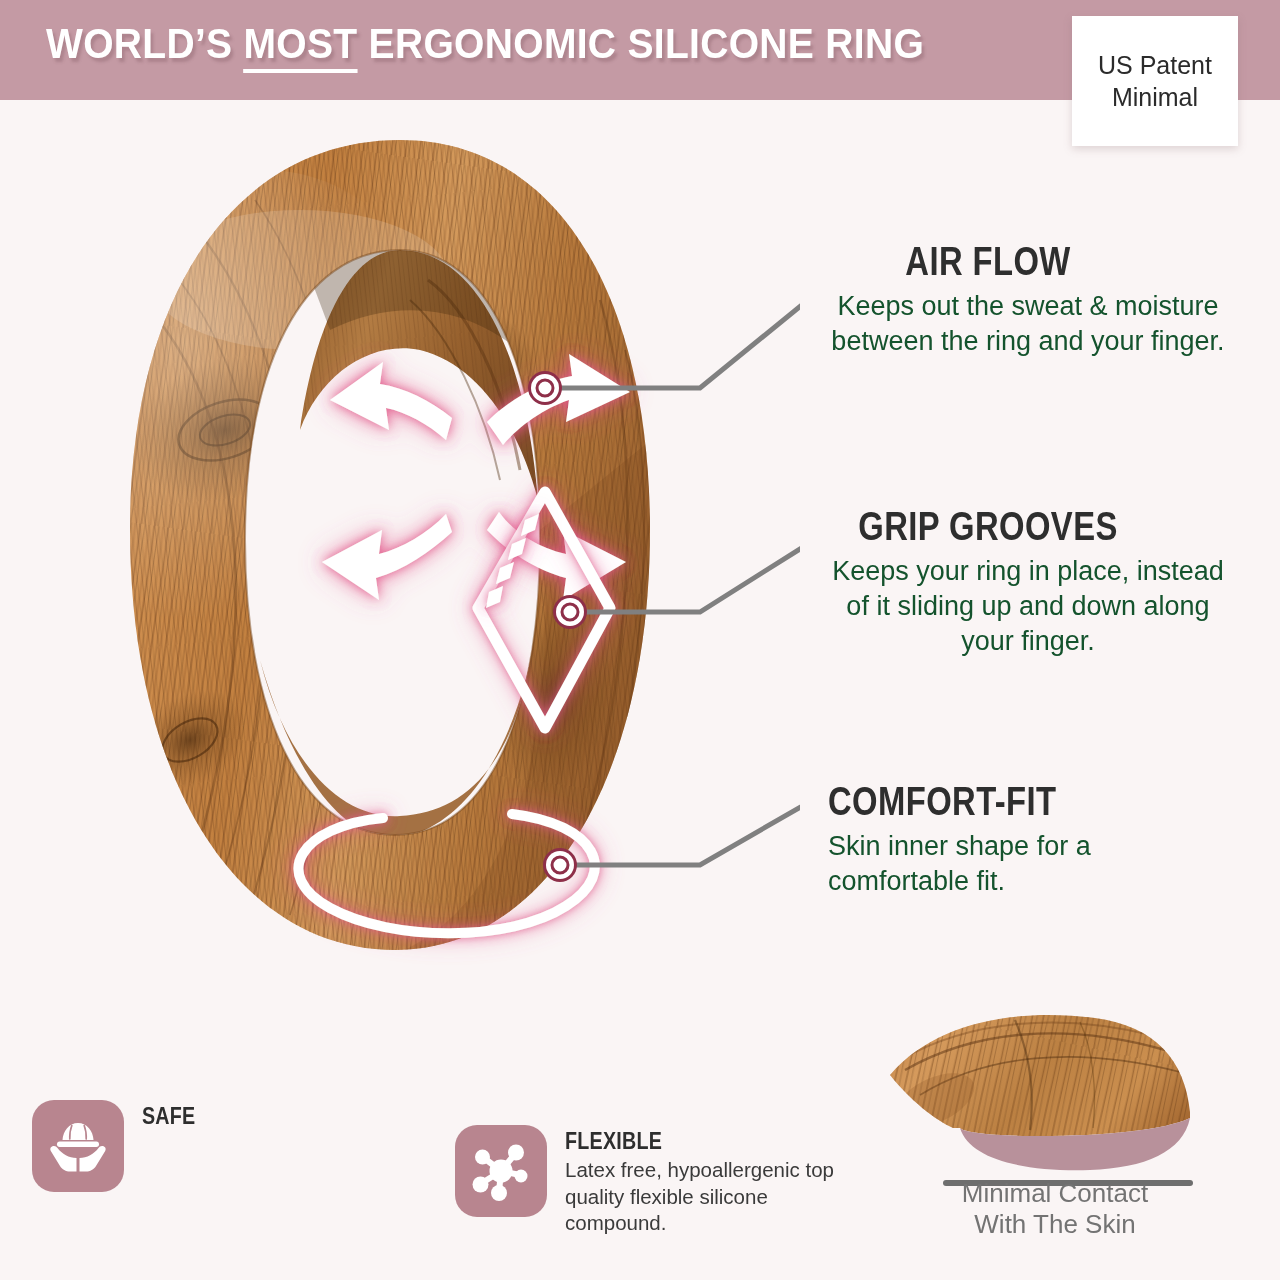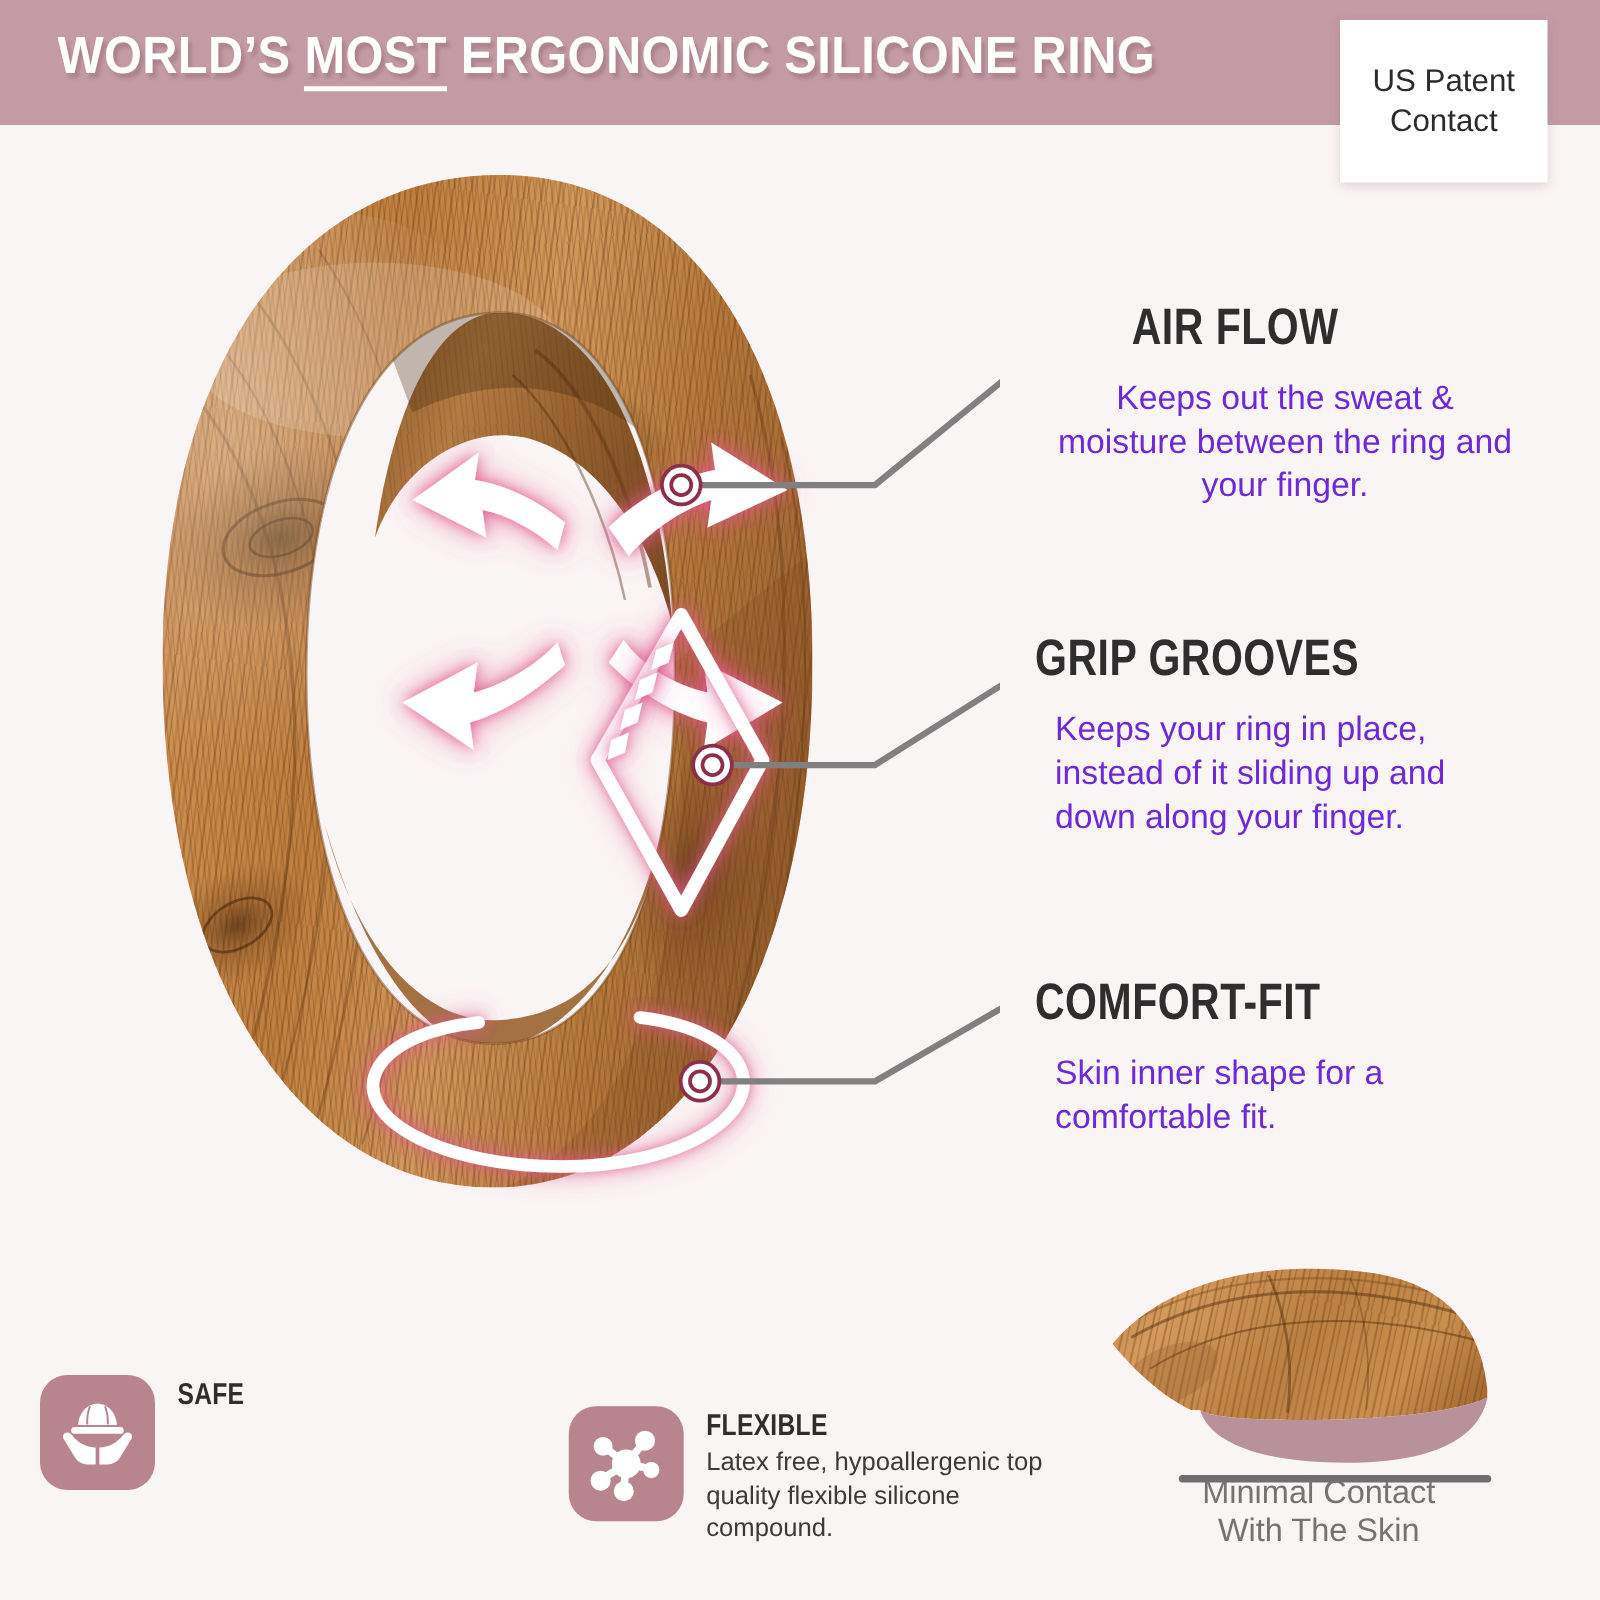--- a/index.html
+++ b/index.html
@@ -86,26 +86,26 @@
     letter-spacing: 0.5px;
     transform: scaleX(0.80);
     transform-origin: left center;
     white-space: nowrap;
     margin: 0 0 4px 0;
     font-stretch: condensed;
   }
   .feature-body {
     font-size: 27px;
     line-height: 1.30;
-    color: #6d28d9;
+    color: #14532d;
     font-weight: 300;
-    margin: 16px;
+    margin: 0;
   }
   #feature-airflow   { left: 828px; top: 238px; text-align: center; }
-  #feature-grip      { left: 828px; top: 503px; }
+  #feature-grip      { left: 828px; top: 503px; text-align: center; }
   #feature-comfort   { left: 828px; top: 778px; }
 
   
   .badge-block {
     position: absolute;
     display: flex;
     align-items: flex-start;
   }
   #badge-safe     { left: 32px;  top: 1100px; width: 390px; }
   #badge-flexible { left: 455px; top: 1125px; width: 400px; }
@@ -165,21 +165,21 @@
 
 <div id="page">
 
   <div id="header-banner">
     <div id="header-title"><span>WORLD’S </span><span class="underlined">MOST</span><span> ERGONOMIC SILICONE RING</span></div>
   </div>
 
   <div id="patent-box">
     <div id="patent-text">
       <span>US Patent</span><br>
-      <span>Contact</span>
+      <span>Minimal</span>
     </div>
   </div>
 
   <div id="ring-stage">
     <svg id="ring-svg" width="800" height="900" viewBox="0 0 800 900" xmlns="http://www.w3.org/2000/svg">
       <defs>
 
         <linearGradient id="woodBase" x1="0" y1="0" x2="1" y2="0.25">
           <stop offset="0%" stop-color="#b0703a"></stop>
           <stop offset="18%" stop-color="#cf8f4f"></stop>

